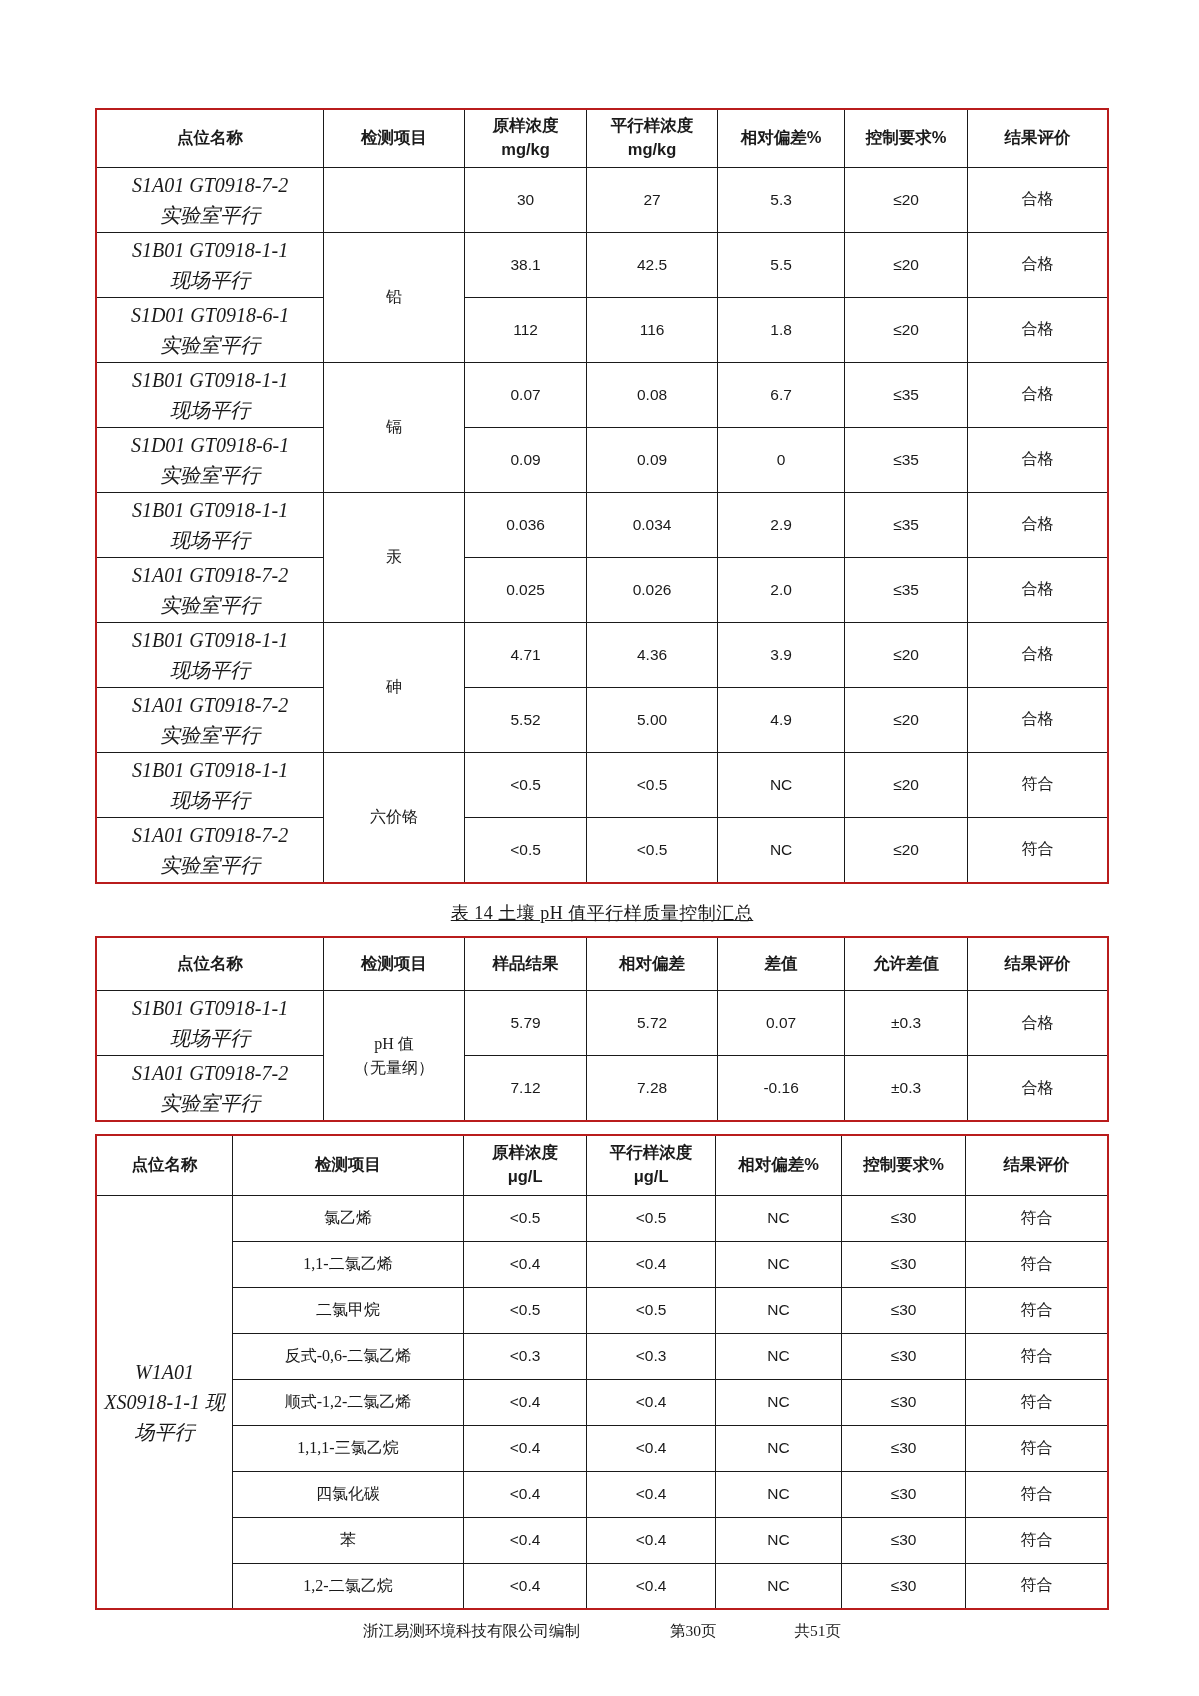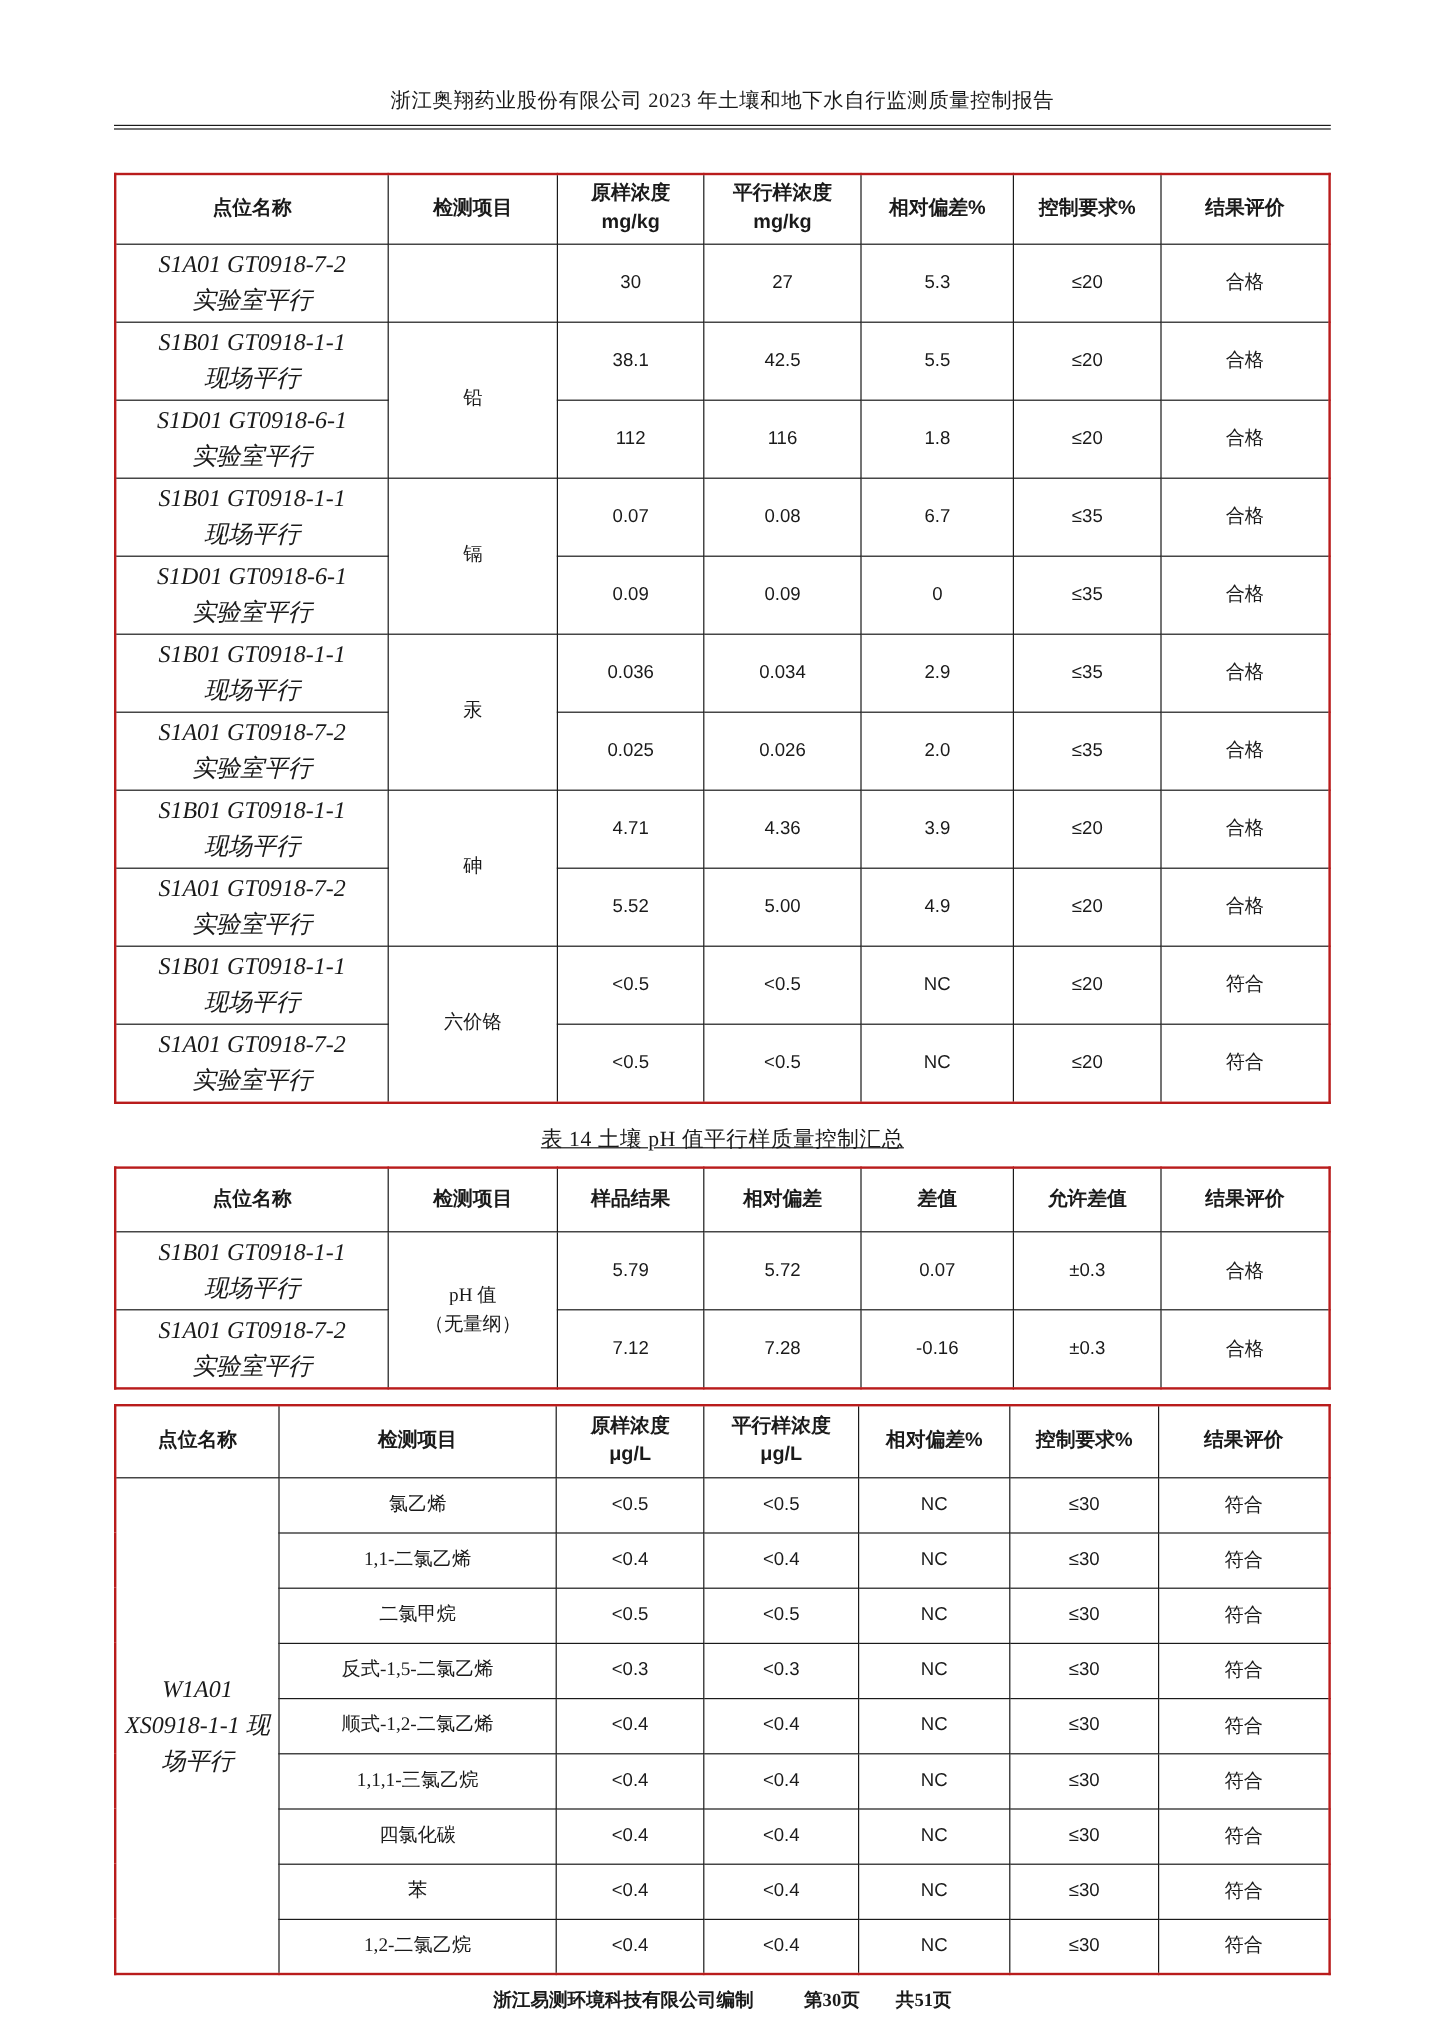--- a/index.html
+++ b/index.html
@@ -74,35 +74,33 @@
   .vocs-table { margin-top: 12px; border-bottom: 4px double #1a1a1a; }
   .vocs-table thead th { height: 60px; }
   .vocs-table tbody td { height: 46px; }
 
   
   .doc-footer {
     margin-top: 11px;
     display: flex;
     justify-content: center;
     align-items: baseline;
-    font-weight: bold;
+    font-weight: normal;
     font-size: 15.5px;
     font-family: "Liberation Serif", "DejaVu Serif", serif;
+    gap: 48px;
   }
   .doc-footer .f-company { margin-right: 42px; }
   .doc-footer .f-page { margin-right: 30px; }
 </style>
 </head>
 <body>
 
 <div class="page">
 
-  <div class="doc-header">
-    <span>浙江奥翔药业股份有限公司 2023 年土壤和地下水自行监测质量控制报告</span>
-  </div>
 
   <table class="qc-table metals-table">
     <colgroup>
       <col style="width:22.5%">
         <col style="width:13.9%">
         <col style="width:12.1%">
       <col style="width:12.9%">
         <col style="width:12.6%">
         <col style="width:12.1%">
         <col style="width:13.9%">
@@ -323,21 +321,21 @@
       </tr>
       <tr>
         <td class="c-item">二氯甲烷</td>
         <td class="c-num">&lt;0.5</td>
         <td class="c-num">&lt;0.5</td>
         <td class="c-num">NC</td>
         <td class="c-num">≤30</td>
         <td class="c-result">符合</td>
       </tr>
       <tr>
-        <td class="c-item">反式-1,5-二氯乙烯</td>
+        <td class="c-item">反式-0,6-二氯乙烯</td>
         <td class="c-num">&lt;0.3</td>
         <td class="c-num">&lt;0.3</td>
         <td class="c-num">NC</td>
         <td class="c-num">≤30</td>
         <td class="c-result">符合</td>
       </tr>
       <tr>
         <td class="c-item">顺式-1,2-二氯乙烯</td>
         <td class="c-num">&lt;0.4</td>
         <td class="c-num">&lt;0.4</td>

